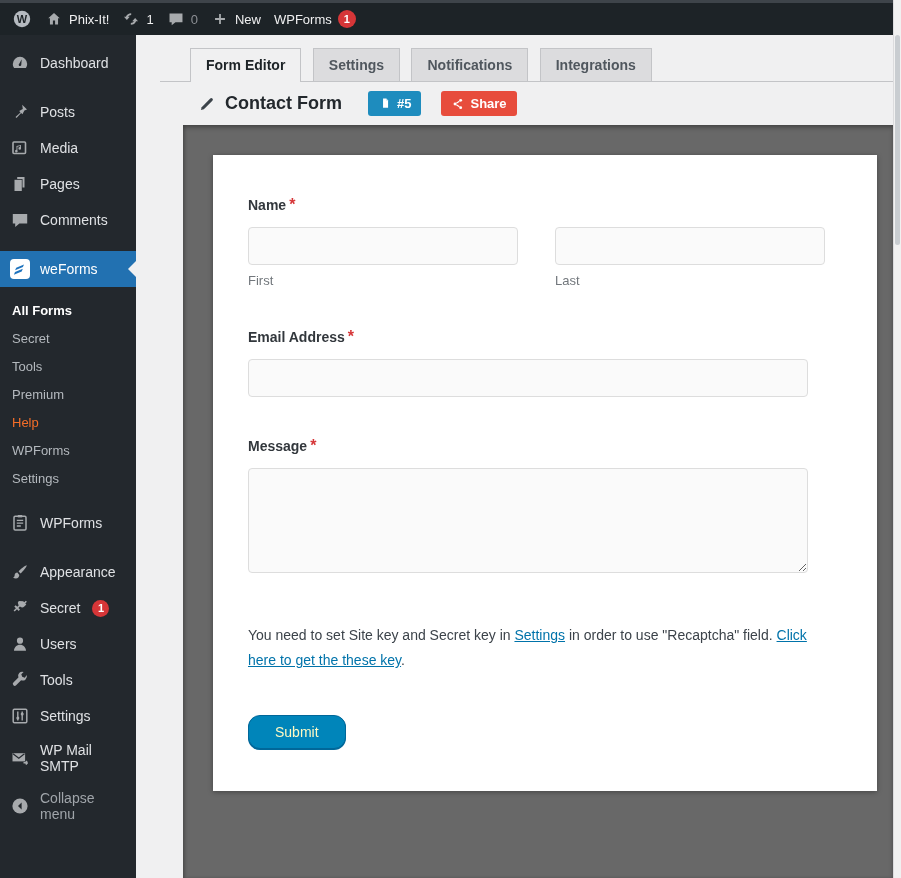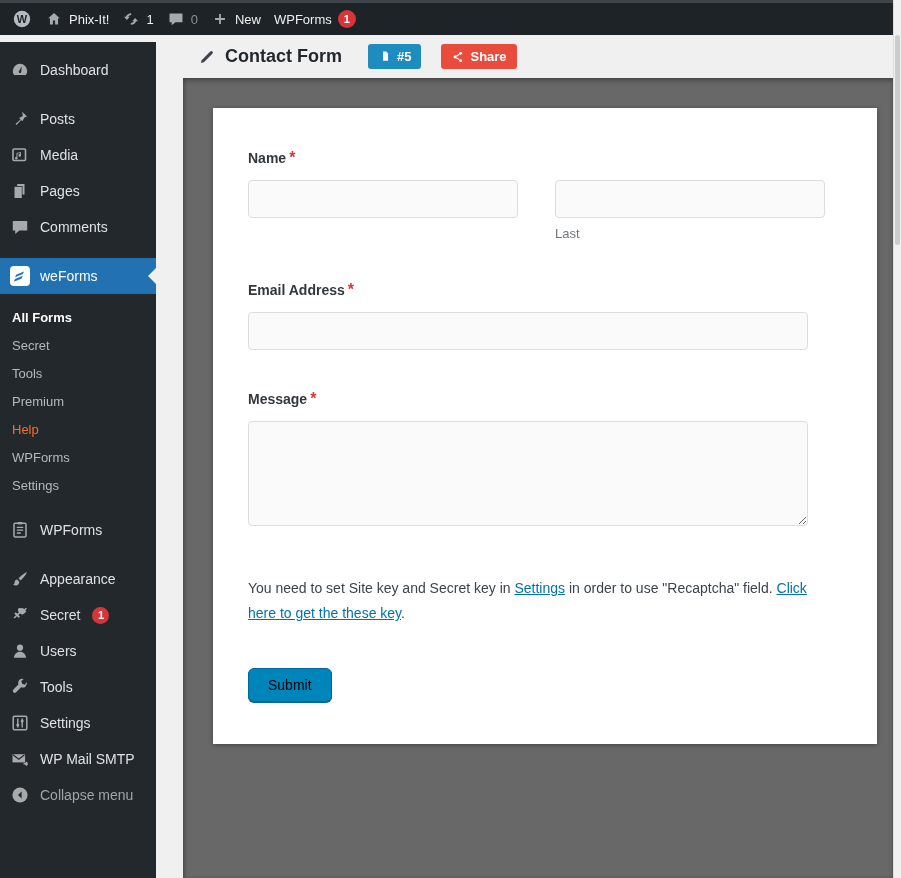--- a/index.html
+++ b/index.html
@@ -23,21 +23,21 @@
     background:var(--adminbar-bg,#1d2327); color:#f0f0f1; font-size:13px;
     display:flex; align-items:center; gap:13px; padding:0 12px; z-index:10; }
   .agroup { display:flex; align-items:center; gap:6px; cursor:pointer; white-space:nowrap; }
   .agroup .aico { color:#a7aaad; display:flex; }
   .count-muted { color:#8c8f94; }
   .badge { background:var(--badge-red,#d63638); color:#fff; border-radius:50%;
     min-width:18px; height:18px; line-height:18px; text-align:center;
     font-size:11px; font-weight:bold; display:inline-block; }
 
   
-  .sidebar { position:absolute; top:42px; left:0; bottom:0; width:156px;
+  .sidebar { position:absolute; top:35px; left:0; bottom:0; width:136px;
     background:var(--menu-bg,#23282d); padding-top:10px; font-size:14px; }
   .mi { display:flex; align-items:center; gap:10px; padding:8px 10px;
     color:#dfe1e4; cursor:pointer; position:relative; }
   .mi .ico { width:20px; height:20px; color:#a7aaad; display:flex; flex:none; }
   .mi.active { background:var(--accent-blue,#2271b1); color:#fff;margin-top:13px; }
   .mi.active::after { content:""; position:absolute; right:0; top:50%; margin-top:-8px;
     border:8px solid transparent; border-right-color:#f0f0f1; }
   .mi .badge { min-width:17px; height:17px; line-height:17px; margin-left:2px; }
   .mi.dim { color:#a0a5aa; }
   .sep { height:13px; }
@@ -79,22 +79,22 @@
   .name-row { display:flex; gap:37px; margin-top:13px; }
   .inp { height:38px; width:270px; background:#fafafa; border:1px solid #ddd;
     border-radius:4px; font-size:14px; padding:0 10px;
     font-family:"Liberation Sans", sans-serif; color:#32373c; }
   .wide { width:560px; margin-top:13px; display:block; }
   textarea.inp { height:105px; padding:8px 10px; resize:both; }
   .sub { font-size:13px; color:#72777c; margin-top:8px; }
   .notice { font-size:14px; color:#3c434a; line-height:1.8; max-width:588px;
     margin:50px 0 42px; }
   .notice a { color:var(--link-blue,#0073aa); text-decoration:underline; cursor:pointer; }
-  .btn-submit { background:var(--submit-blue,#0085ba); color:#000000; font-size:14px;
-    padding:8px 19px; border:1px solid #006799; border-radius:6px;
+  .btn-submit { background:var(--submit-blue,#0085ba); color:#fef9c3; font-size:14px;
+    padding:8px 26px; border:1px solid #006799; border-radius:12px;
     box-shadow:0 1px 0 #006799; cursor:pointer;
     font-family:"Liberation Sans", sans-serif; }
 </style>
 </head>
 <body>
 
 <div class="topstrip"></div>
 
 <div class="adminbar">
   <span class="agroup">
@@ -277,20 +277,26 @@
           <circle cx="10" cy="10" r="7.6" fill="currentColor"></circle>
           <path fill="#23282d" d="M11.6 6.4 8 10l3.6 3.6z"></path>
         </svg>
     </span>
     <span>Collapse menu</span>
   </a>
 </div>
 
 <div class="main">
 
+  <div class="nav-tabs">
+    <a class="tab active">Form Editor</a>
+    <a class="tab">Settings</a>
+    <a class="tab">Notifications</a>
+    <a class="tab">Integrations</a>
+  </div>
 
   <div class="toolbar">
     <span class="pencil">
       <svg width="18" height="18" viewBox="0 0 20 20">
           <path fill="#3c434a" d="m3.2 16.8.9-3.3L13.6 4a1.7 1.7 0 0 1 2.4 0 1.7 1.7 0 0 1 0 2.4l-9.5 9.5z"></path>
         </svg>
     </span>
     <span class="ftitle">Contact Form</span>
     <button class="btn-id">
       <span>
@@ -315,20 +321,21 @@
   </div>
 
   <div class="editor-bg">
     <div class="card">
 
       <div class="fgroup">
         <span class="flabel">Name</span><span class="req">*</span>
         <div class="name-row">
           <div>
             <input class="inp" type="text" value="" style="">
+            <div class="sub">First</div>
           </div>
           <div>
             <input class="inp" type="text" value="" style="">
             <div class="sub">Last</div>
           </div>
         </div>
       </div>
 
       <div class="fgroup">
         <span class="flabel">Email Address</span><span class="req">*</span>

